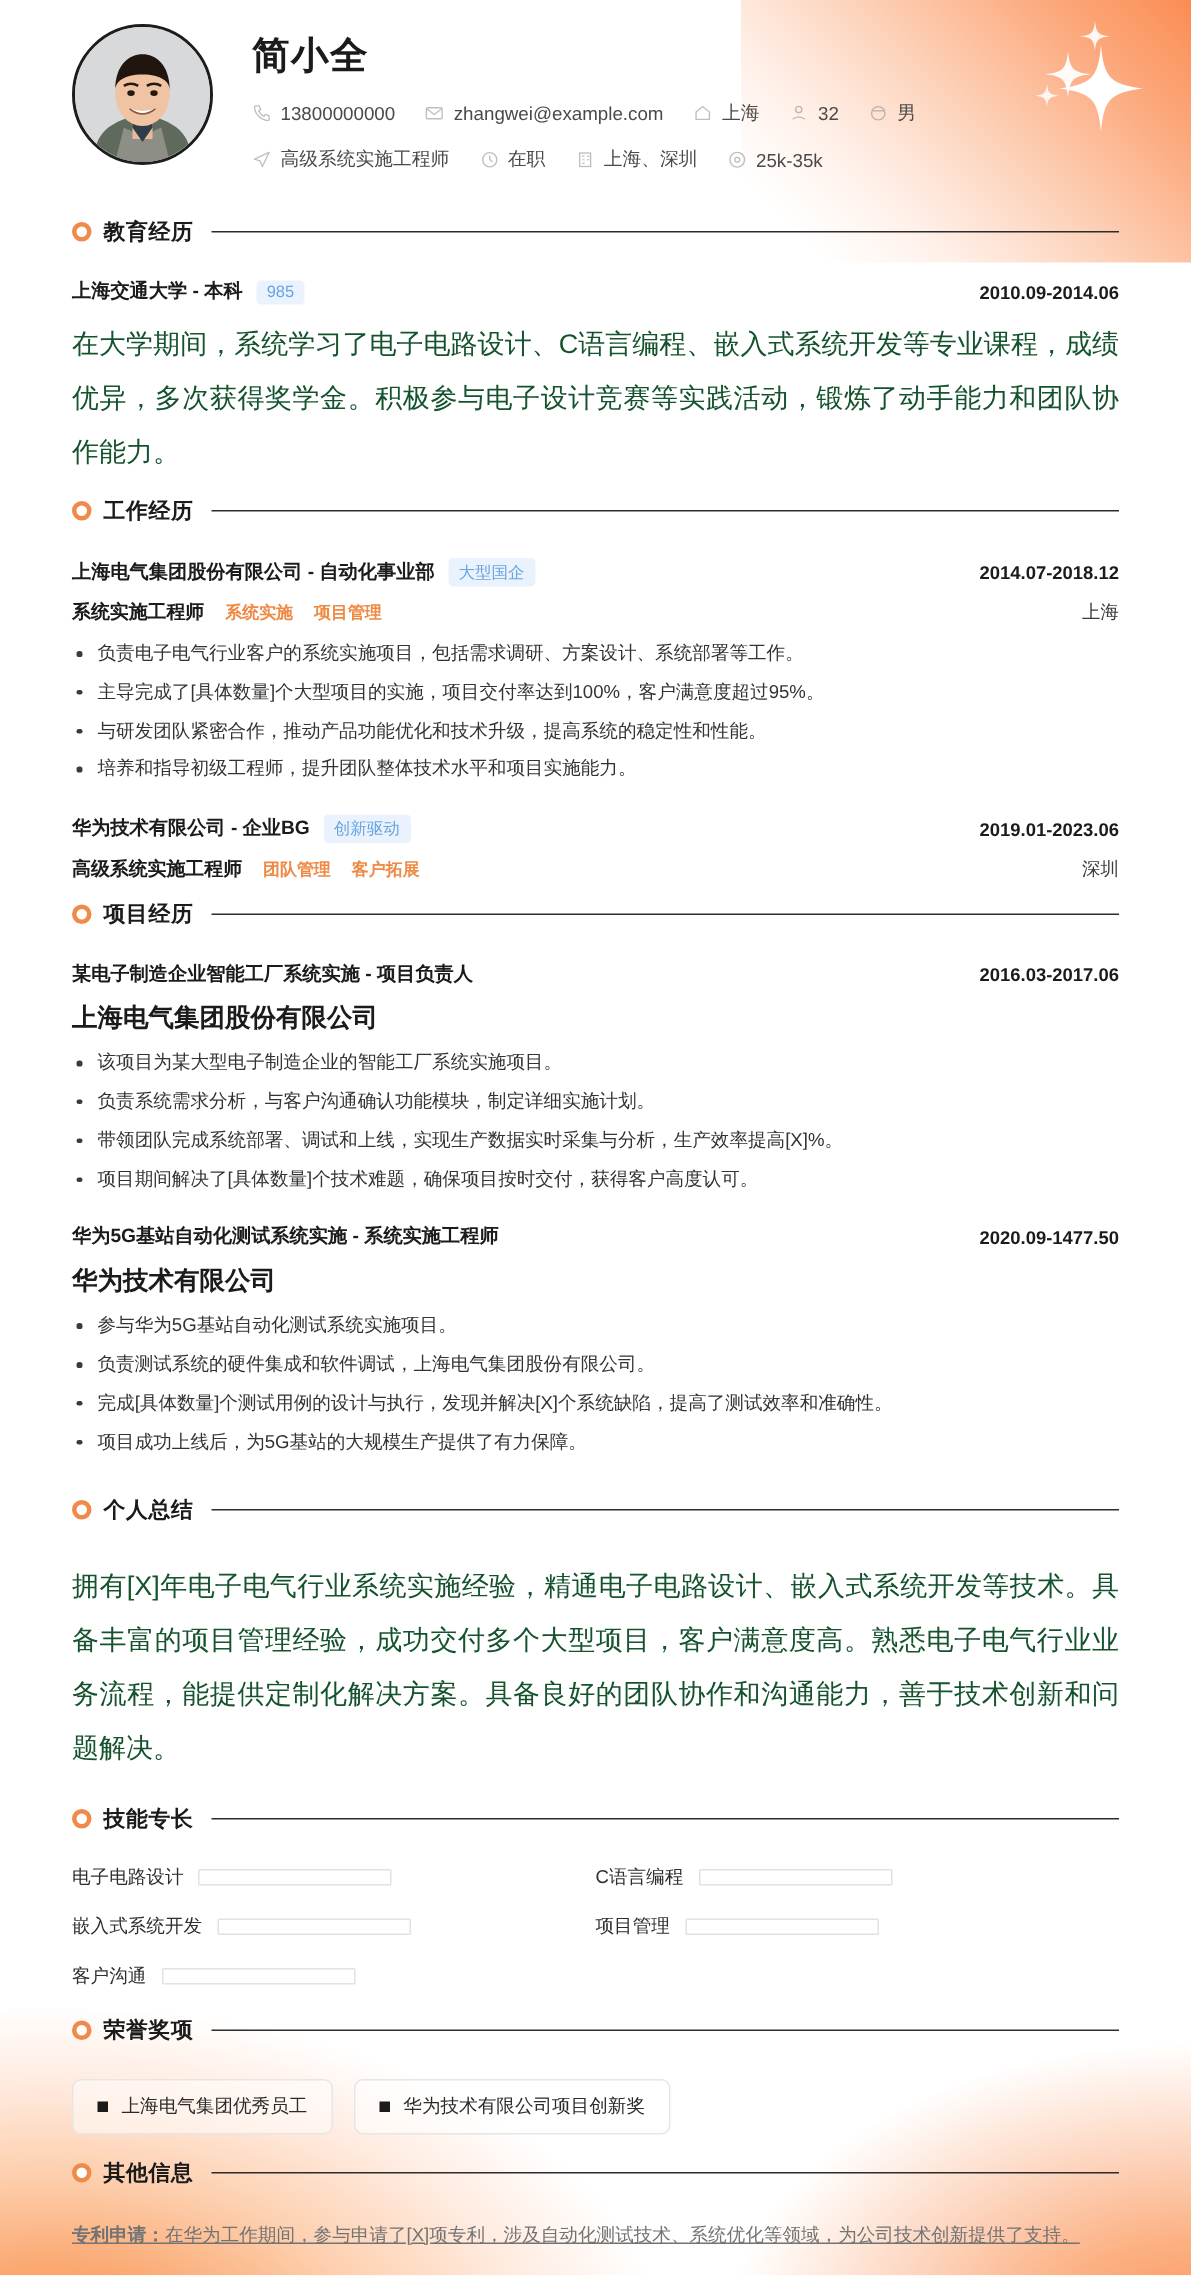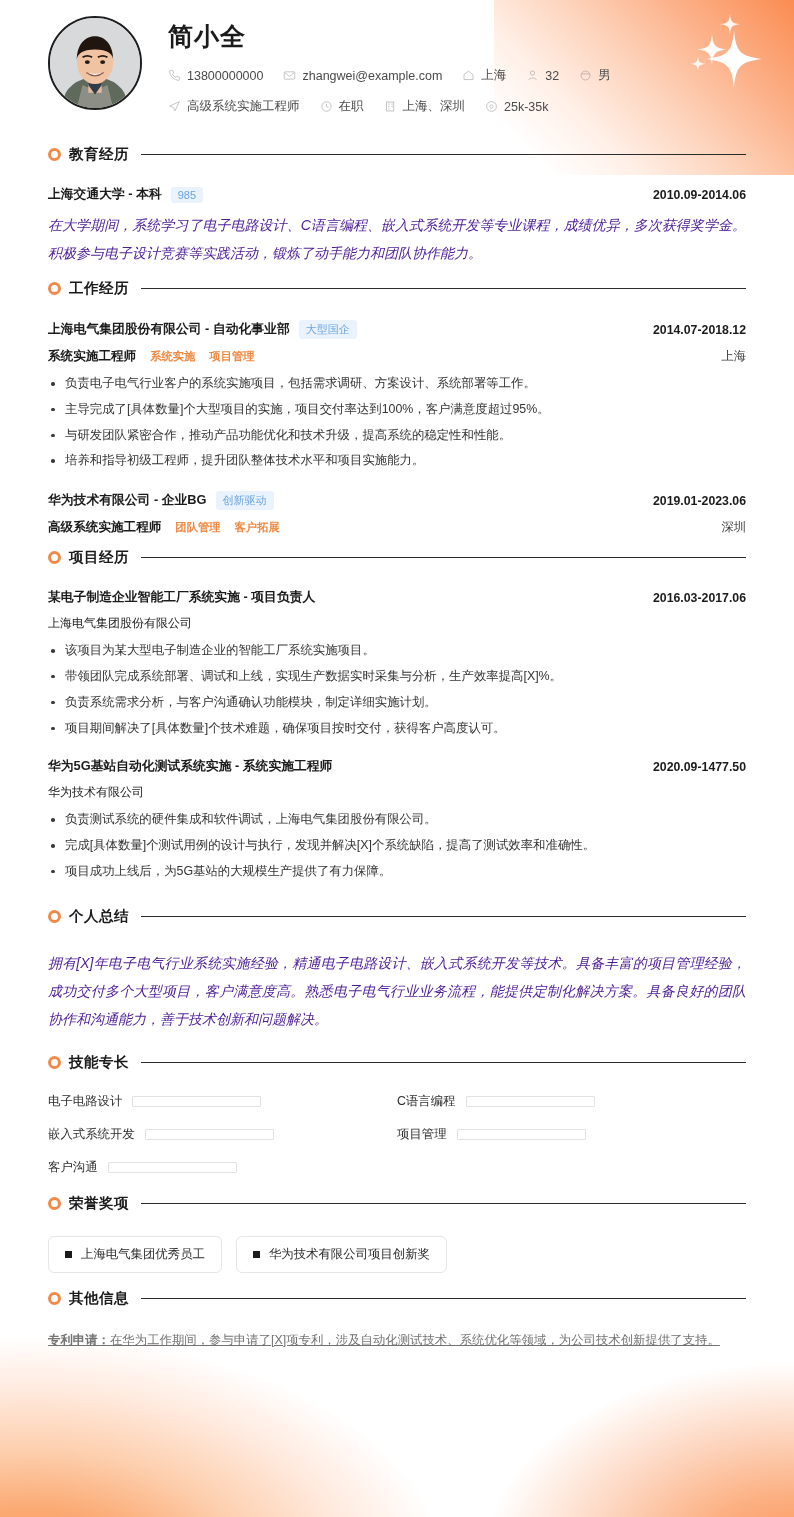--- a/index.html
+++ b/index.html
@@ -77,35 +77,35 @@
 
   
   .entry { margin-top: 17px; }
   .entry-top { display: flex; align-items: center; }
   .entry-title { font-size: 12.8px; font-weight: bold; color: #1b1b1b; }
   .entry-date { margin-left: auto; font-size: 12.3px; font-weight: bold; color: #1b1b1b; white-space: nowrap; }
   .entry-sub { display: flex; align-items: center; margin-top: 9px; }
   .entry-role { font-size: 12.6px; font-weight: bold; color: #1b1b1b; }
   .entry-loc { margin-left: auto; font-size: 12.3px; color: #3b3b3b; white-space: nowrap; }
   .entry-major { font-size: 12.6px; font-weight: bold; color: #1b1b1b; margin-top: 9px; }
-  .entry-company { font-size: 12px; font-weight: normal; color: #1b1b1b; margin-top: 9px; }
+  .entry-company { font-size: 17px; font-weight: bold; color: #1b1b1b; margin-top: 9px; }
 
   .tag-blue {
     display: inline-block; margin-left: 9px;
     font-size: 11px; color: #6aa4e0;
     background: #eaf3fd; border-radius: 3px;
     padding: 2px 7px; font-weight: normal; vertical-align: middle;
   }
   .tag-orange {
     display: inline-block; margin-left: 14px;
     font-size: 11.3px; color: #ef8a45; font-weight: bold;
     vertical-align: middle;
   }
 
-  .desc { font-size: 14px; line-height: 2.0; color: #4c1d95; margin-top: 8px; text-align: justify; font-style: italic; }
+  .desc { font-size: 18px; line-height: 2.0; color: #14532d; margin-top: 8px; text-align: justify; }
 
   .bullets { margin-top: 6px; list-style: none; }
   .bullets li {
     position: relative; padding-left: 17px;
     font-size: 12.4px; line-height: 2.08; color: #333;
   }
   .bullets li::before {
     content: ""; position: absolute; left: 3px; top: 11px;
     width: 3.5px; height: 3.5px; border-radius: 50%; background: #3a3a3a;
   }
@@ -332,33 +332,34 @@
       </div>
 
       <div class="entry">
         <div class="entry-top">
           <span class="entry-title">某电子制造企业智能工厂系统实施 - 项目负责人</span>
           <span class="entry-date">2016.03-2017.06</span>
         </div>
         <div class="entry-company">上海电气集团股份有限公司</div>
         <ul class="bullets">
           <li>该项目为某大型电子制造企业的智能工厂系统实施项目。</li>
+          <li>负责系统需求分析，与客户沟通确认功能模块，制定详细实施计划。</li>
           <li>带领团队完成系统部署、调试和上线，实现生产数据实时采集与分析，生产效率提高[X]%。</li>
-          <li>负责系统需求分析，与客户沟通确认功能模块，制定详细实施计划。</li>
           <li>项目期间解决了[具体数量]个技术难题，确保项目按时交付，获得客户高度认可。</li>
         </ul>
       </div>
 
       <div class="entry">
         <div class="entry-top">
           <span class="entry-title">华为5G基站自动化测试系统实施 - 系统实施工程师</span>
           <span class="entry-date">2020.09-1477.50</span>
         </div>
         <div class="entry-company">华为技术有限公司</div>
         <ul class="bullets">
+          <li>参与华为5G基站自动化测试系统实施项目。</li>
           <li>负责测试系统的硬件集成和软件调试，上海电气集团股份有限公司。</li>
           <li>完成[具体数量]个测试用例的设计与执行，发现并解决[X]个系统缺陷，提高了测试效率和准确性。</li>
           <li>项目成功上线后，为5G基站的大规模生产提供了有力保障。</li>
         </ul>
       </div>
     </div>
 
     <div class="section" style="margin-top:22px;">
       <div class="sec-head">
         <span class="sec-dot"></span>

